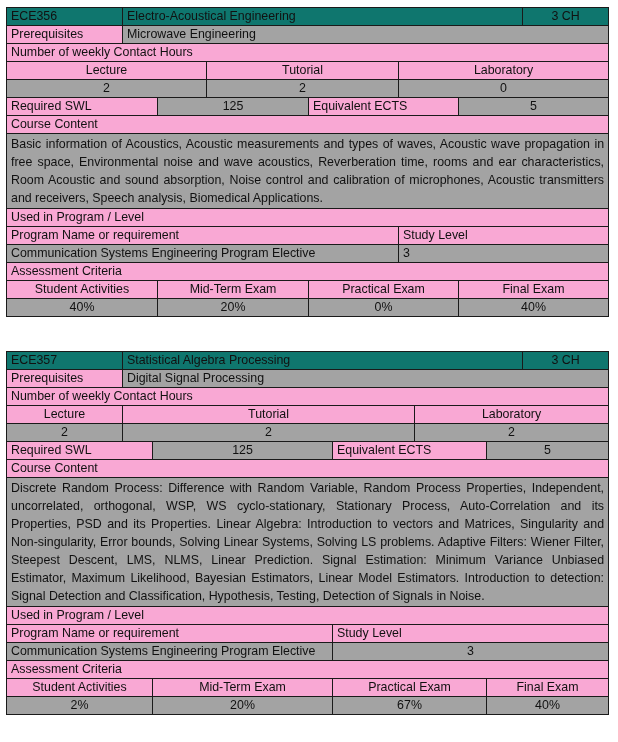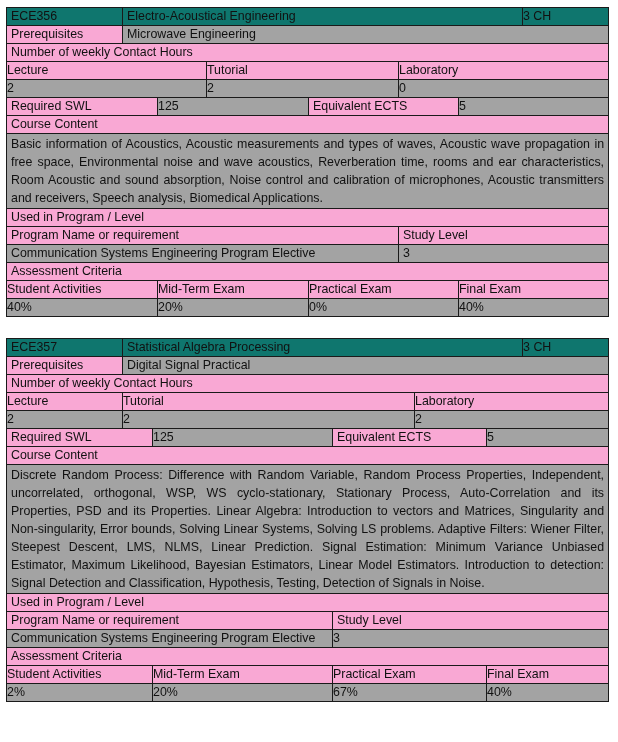--- a/index.html
+++ b/index.html
@@ -1,25 +1,25 @@
 <!DOCTYPE html>
 <html><head>
 <meta charset="utf-8">
 <style>
   html, body { margin: 0; padding: 0; background: #ffffff; }
   body { width: 618px; height: 742px; position: relative; font-family: "Liberation Sans", sans-serif; font-size: 12.4px; color: #111; }
   .course { position: absolute; left: 6px; width: 602px; border-collapse: collapse; table-layout: fixed; }
   .course td { border: 1px solid #1a1a1a; padding: 0 0 0 4px; height: 17px; line-height: 17px; white-space: nowrap; overflow: hidden; }
-  .course td.c { text-align: left; padding: 0; }
+  .course td.c { text-align: center; padding: 0; }
   .blue { background: #0f766e; }
   .green { background: #f9a8d4; }
   .white { background: #a3a3a3; }
   .content-cell { white-space: normal !important; text-align: justify; line-height: 18px !important; padding: 1px 4px 1px 4px !important; height: auto !important; }
   #t1 { top: 7px; }
-  #t2 { top: 338px; }
+  #t2 { top: 351px; }
 </style>
 </head>
 <body>
 
 <table class="course" id="t1">
   <colgroup>
 
     <col style="width:116px">
       <col style="width:35px">
       <col style="width:49px">
@@ -105,21 +105,21 @@
       <col style="width:86px">
   </colgroup>
   <tbody>
       <tr>
     <td class="blue">ECE357</td>
     <td class="blue" colspan="6">Statistical Algebra Processing</td>
     <td class="blue c">3 CH</td>
   </tr>
   <tr>
     <td class="green">Prerequisites</td>
-    <td class="white" colspan="7">Digital Signal Practical</td>
+    <td class="white" colspan="7">Digital Signal Processing</td>
   </tr>
   <tr>
     <td class="green" colspan="8">Number of weekly Contact Hours</td>
   </tr>
   <tr>
     <td class="green c">Lecture</td>
     <td class="green c" colspan="4">Tutorial</td>
     <td class="green c" colspan="3">Laboratory</td>
   </tr>
   <tr>

